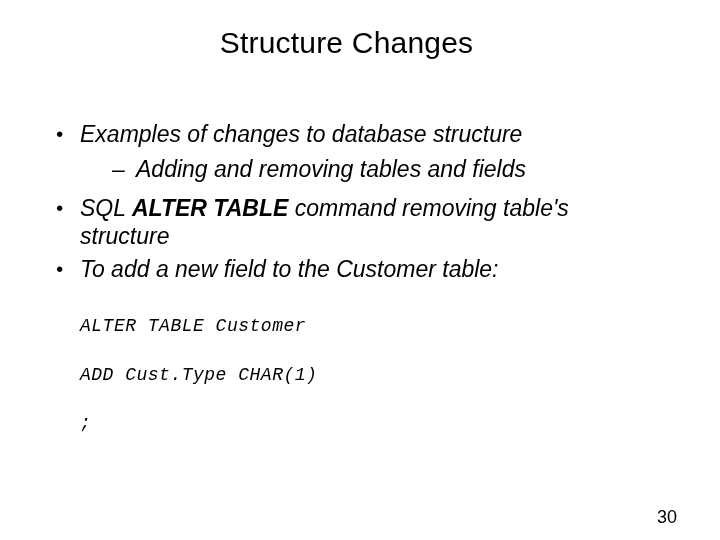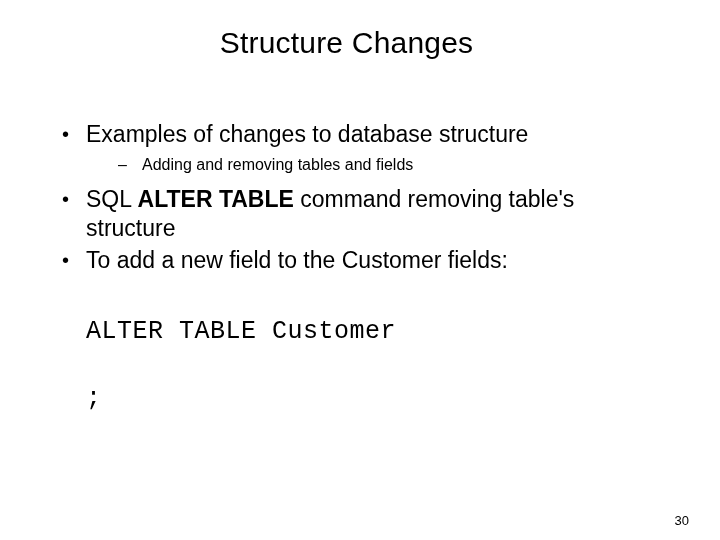--- a/index.html
+++ b/index.html
@@ -21,25 +21,26 @@
   }
   .title {
     text-align: center;
     font-size: 30px;
     font-weight: 400;
     padding-top: 26px;
     letter-spacing: 0.2px;
   }
   .body {
     position: absolute;
-    left: 56px;
+    left: 50px;
     right: 40px;
     top: 120px;
     font-size: 23px;
     line-height: 1.25;
+    font-style: italic;
   }
   ul.level1 {
     list-style: none;
     padding: 0;
     margin: 0;
   }
   ul.level1 > li {
     position: relative;
     padding-left: 30px;
     margin-bottom: 4px;
@@ -49,47 +50,47 @@
     position: absolute;
     left: 6px;
     top: 0;
     font-size: 20px;
     line-height: 1.4;
   }
   ul.level2 {
     list-style: none;
     padding: 0;
     margin: 6px 0 10px 0;
-    font-size: 16px;
+    font-size: 23px;
   }
   ul.level2 > li {
     position: relative;
     padding-left: 56px;
     margin-bottom: 2px;
   }
   ul.level2 > li::before {
     content: "–";
     position: absolute;
     left: 32px;
     top: 0;
   }
   .bold { font-weight: 700; }
   .code-block {
     margin: 6px 0 0 30px;
     font-family: "Courier New", Courier, monospace;
-    font-size: 25px;
+    font-size: 18px;
     line-height: 1.35;
     letter-spacing: 0.5px;
     white-space: pre-line;
   }
   .pagenum {
     position: absolute;
-    right: 4px;
+    right: 16px;
     bottom: 12px;
-    font-size: 13px;
+    font-size: 18px;
     font-weight: 400;
   }
 </style>
 </head>
 <body>
 
 <div class="slide">
 
   <div class="title">Structure Changes</div>
 
@@ -101,25 +102,26 @@
         <ul class="level2">
           <li>Adding and removing tables and fields</li>
         </ul>
       </li>
 
       <li>
         <span>SQL </span><span class="bold">ALTER TABLE</span><span> command removing table's structure</span>
       </li>
 
       <li>
-        <span>To add a new field to the Customer fields:</span>
+        <span>To add a new field to the Customer table:</span>
       </li>
 
     </ul>
 
     <div class="code-block">
       <div>ALTER TABLE Customer</div>
+      <div>ADD Cust.Type CHAR(1)</div>
       <div>;</div>
     </div>
   </div>
 
   <div class="pagenum">30</div>
 </div>
 
 </body></html>

